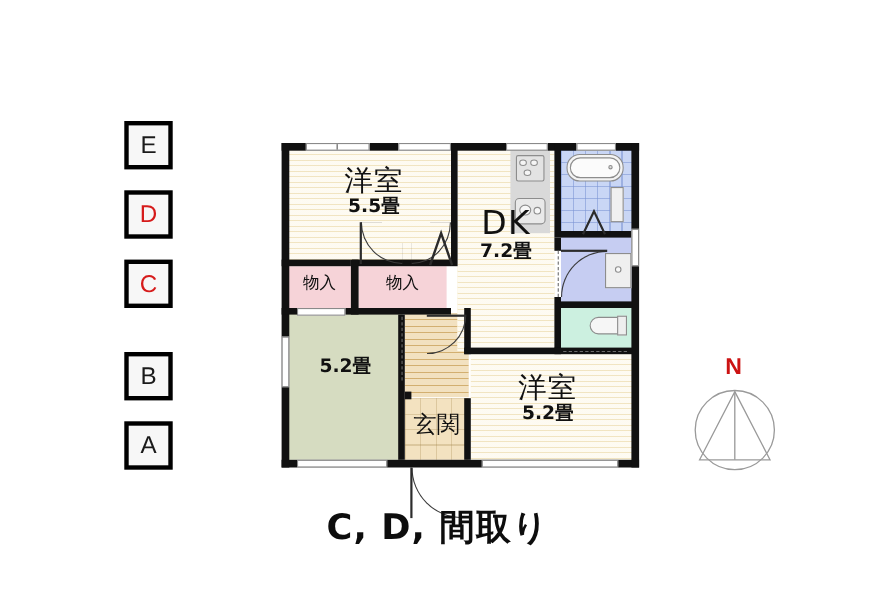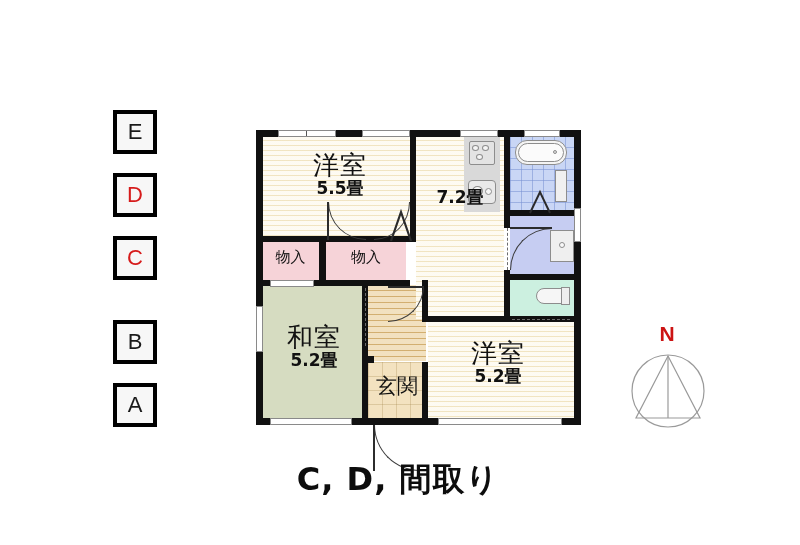--- a/index.html
+++ b/index.html
@@ -343,25 +343,25 @@
     <div class="fx" style="left:280px; top:158px; width:28px; height:16px; background:#f6f6f6;
                 border-radius: 10px 3px 3px 10px;"></div>
     <div class="fx" style="left:305px; top:157px; width:9px; height:18px; background:#eeeeee;"></div>
 
     <div class="lbl" style="left:38px; top:22px; width:92px;">
       <span class="nm">洋室</span>
       <span class="sz">5.5畳</span>
     </div>
 
     <div class="lbl dk" style="left:160px; top:58px; width:88px;">
+      <span class="nm">DK</span>
       <span class="sz">7.2畳</span>
     </div>
 
     <div class="lbl" style="left:12px; top:194px; width:92px;">
-      <span class="nm">和室</span>
       <span class="sz">5.2畳</span>
     </div>
 
     <div class="lbl" style="left:196px; top:210px; width:92px;">
       <span class="nm">洋室</span>
       <span class="sz">5.2畳</span>
     </div>
 
     <div class="lbl small" style="left:7px; top:120px; width:55px;">
       <span class="nm">物入</span>

